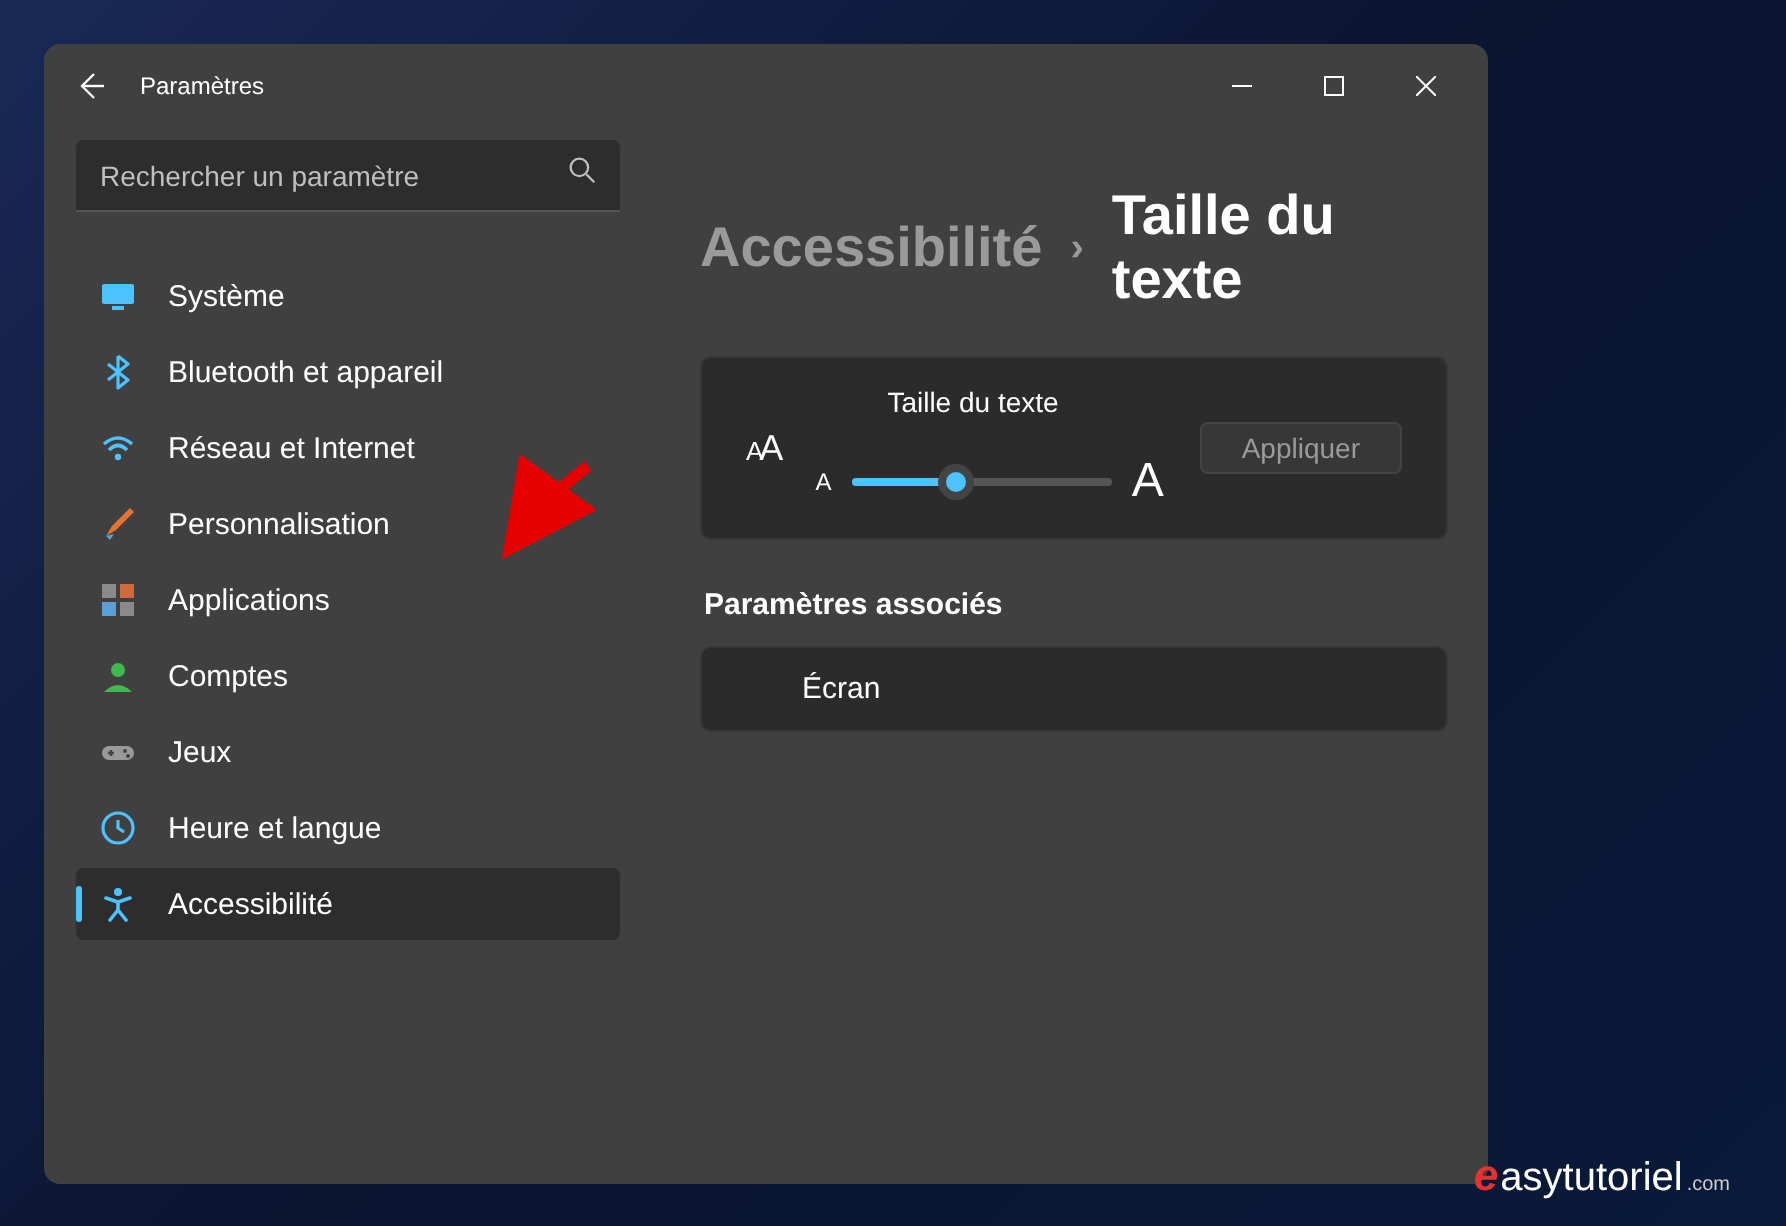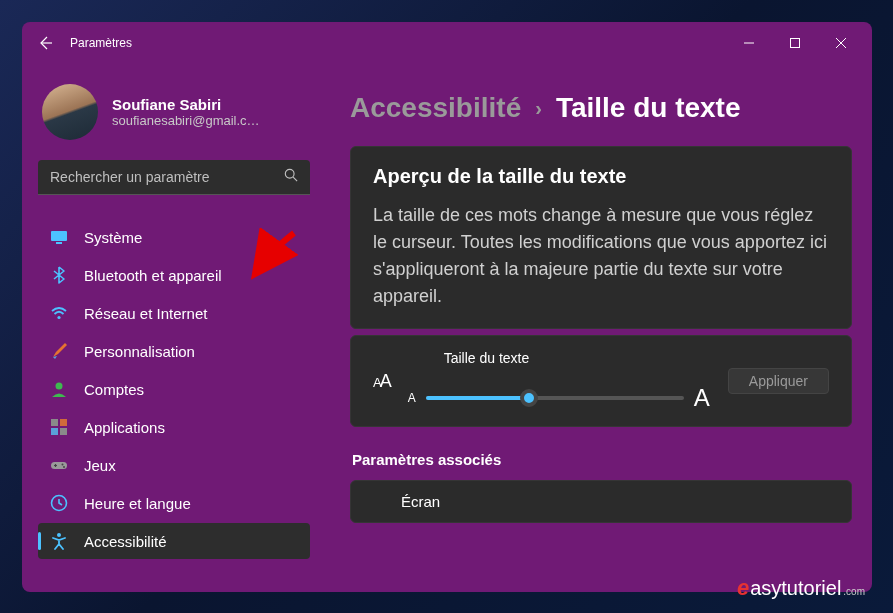--- a/index.html
+++ b/index.html
@@ -1,17 +1,17 @@
 <!DOCTYPE html>
 <html><head>
   <meta charset="utf-8">
   <style>
     * { margin: 0; padding: 0; box-sizing: border-box; font-family: "Segoe UI", -apple-system, sans-serif; }
     body { width: 893px; height: 613px; background: linear-gradient(135deg, #1a2856 0%, #0a1530 50%, #0a1a3a 100%); overflow: hidden; position: relative; }
-    .window { position: absolute; left: 22px; top: 22px; width: 850px; height: 570px; background: #701a75; border-radius: 8px; display: flex; flex-direction: column; }
+    .window { position: absolute; left: 22px; top: 22px; width: 722px; height: 570px; background: #404040; border-radius: 8px; display: flex; flex-direction: column; }
     .titlebar { height: 42px; display: flex; align-items: center; padding: 0 8px; }
     .back-btn { width: 30px; height: 30px; display: flex; align-items: center; justify-content: center; color: #fff; cursor: pointer; }
     .title { color: #fff; font-size: 12px; margin-left: 10px; }
     .win-controls { margin-left: auto; display: flex; }
     .win-btn { width: 46px; height: 32px; display: flex; align-items: center; justify-content: center; color: #fff; cursor: pointer; }
     .body-area { flex: 1; display: flex; overflow: hidden; }
     .sidebar { width: 300px; padding: 6px 12px 0 16px; display: flex; flex-direction: column; overflow: hidden; }
     .profile { display: flex; align-items: center; gap: 14px; padding: 14px 4px 20px 4px; }
     .avatar { width: 56px; height: 56px; border-radius: 50%; background: linear-gradient(160deg,#d9b896 0%,#9c7455 48%,#2a3846 52%,#1d2a36 100%); flex-shrink: 0; }
     .profile-text { color: #fff; overflow: hidden; }
@@ -81,27 +81,20 @@
           <svg width="10" height="10">
             <line x1="0" y1="0" x2="10" y2="10" stroke="#fff" stroke-width="1"></line>
             <line x1="10" y1="0" x2="0" y2="10" stroke="#fff" stroke-width="1"></line>
           </svg>
         </div>
     </div>
   </div>
 
   <div class="body-area">
     <div class="sidebar">
-      <div class="profile">
-        <div class="avatar"></div>
-        <div class="profile-text">
-          <div class="profile-name">Soufiane Sabiri</div>
-          <div class="profile-email">soufianesabiri@gmail.c…</div>
-        </div>
-      </div>
 
       <div class="search-box">
         <input type="text" placeholder="Rechercher un paramètre" style="">
         <span class="search-ic"><svg width="14" height="14" viewBox="0 0 16 16">
               <circle cx="6.5" cy="6.5" r="5" stroke="#bfbfbf" stroke-width="1.3" fill="none"></circle>
               <line x1="10.5" y1="10.5" x2="15" y2="15" stroke="#bfbfbf" stroke-width="1.3"></line>
             </svg></span>
       </div>
 
       <div class="navlist" id="navlist">
@@ -137,36 +130,36 @@
               <svg width="18" height="18" viewBox="0 0 18 18">
                 <path d="M3 15 L6 10 L15 1 L17 3 L8 12 L3 15" fill="#e67330"></path>
                 <path d="M3 15 L5 17 L7 14" fill="#5aa0d8"></path>
               </svg>
             </span>
             <span>Personnalisation</span>
           </div>
           <div class="navitem">
             <span class="nav-ic">
               <svg width="18" height="18" viewBox="0 0 18 18">
-                <circle cx="9" cy="6" r="3.5" fill="#3fb950"></circle>
-                <path d="M2 17 Q9 10 16 17 Z" fill="#3fb950"></path>
-              </svg>
-            </span>
-            <span>Comptes</span>
-          </div>
-          <div class="navitem">
-            <span class="nav-ic">
-              <svg width="18" height="18" viewBox="0 0 18 18">
                 <rect x="1" y="1" width="7" height="7" fill="#8a8a8a"></rect>
                 <rect x="10" y="1" width="7" height="7" fill="#d06a3a"></rect>
                 <rect x="1" y="10" width="7" height="7" fill="#5aa0d8"></rect>
                 <rect x="10" y="10" width="7" height="7" fill="#8a8a8a"></rect>
               </svg>
             </span>
             <span>Applications</span>
+          </div>
+          <div class="navitem">
+            <span class="nav-ic">
+              <svg width="18" height="18" viewBox="0 0 18 18">
+                <circle cx="9" cy="6" r="3.5" fill="#3fb950"></circle>
+                <path d="M2 17 Q9 10 16 17 Z" fill="#3fb950"></path>
+              </svg>
+            </span>
+            <span>Comptes</span>
           </div>
           <div class="navitem">
             <span class="nav-ic">
               <svg width="18" height="18" viewBox="0 0 18 18">
                 <rect x="1" y="6" width="16" height="7" rx="3.5" fill="#9a9a9a"></rect>
                 <circle cx="12.5" cy="8.5" r="1" fill="#444"></circle>
                 <circle cx="14" cy="11" r="1" fill="#444"></circle>
                 <path d="M4 9.5 H7 M5.5 8 V11" stroke="#444" stroke-width="1.2"></path>
               </svg>
             </span>
@@ -193,24 +186,20 @@
         </div>
     </div>
 
     <div class="main">
       <div class="breadcrumb">
         <span class="bc-parent">Accessibilité</span>
         <span class="bc-sep">›</span>
         <span>Taille du texte</span>
       </div>
 
-      <div class="card">
-        <h2>Aperçu de la taille du texte</h2>
-        <div class="preview-text">La taille de ces mots change à mesure que vous réglez le curseur. Toutes les modifications que vous apportez ici s'appliqueront à la majeure partie du texte sur votre appareil.</div>
-      </div>
 
       <div class="card slider-card">
         <span class="aa-icon">A<span class="big">A</span></span>
         <div class="slider-block">
           <div class="slider-label">Taille du texte</div>
           <div class="slider-row">
             <span class="sm-a">A</span>
             <div class="slider-track">
               <div class="slider-fill"></div>
               <div class="slider-thumb"></div>

